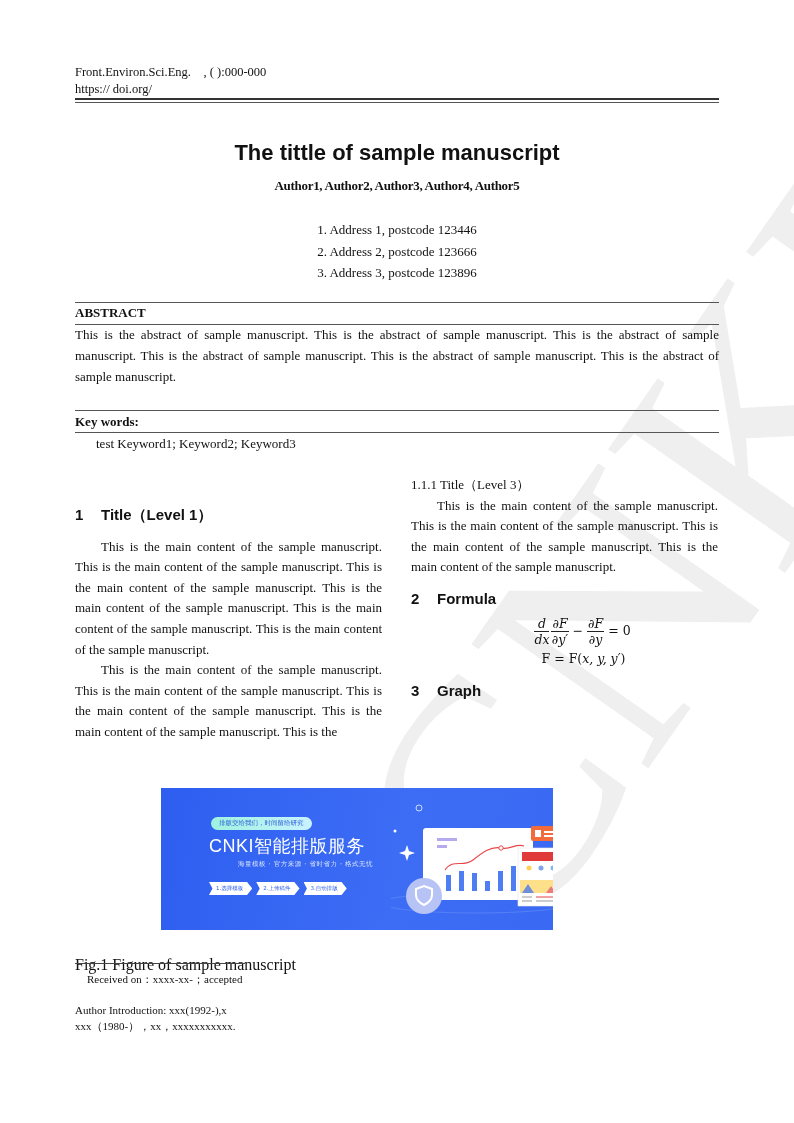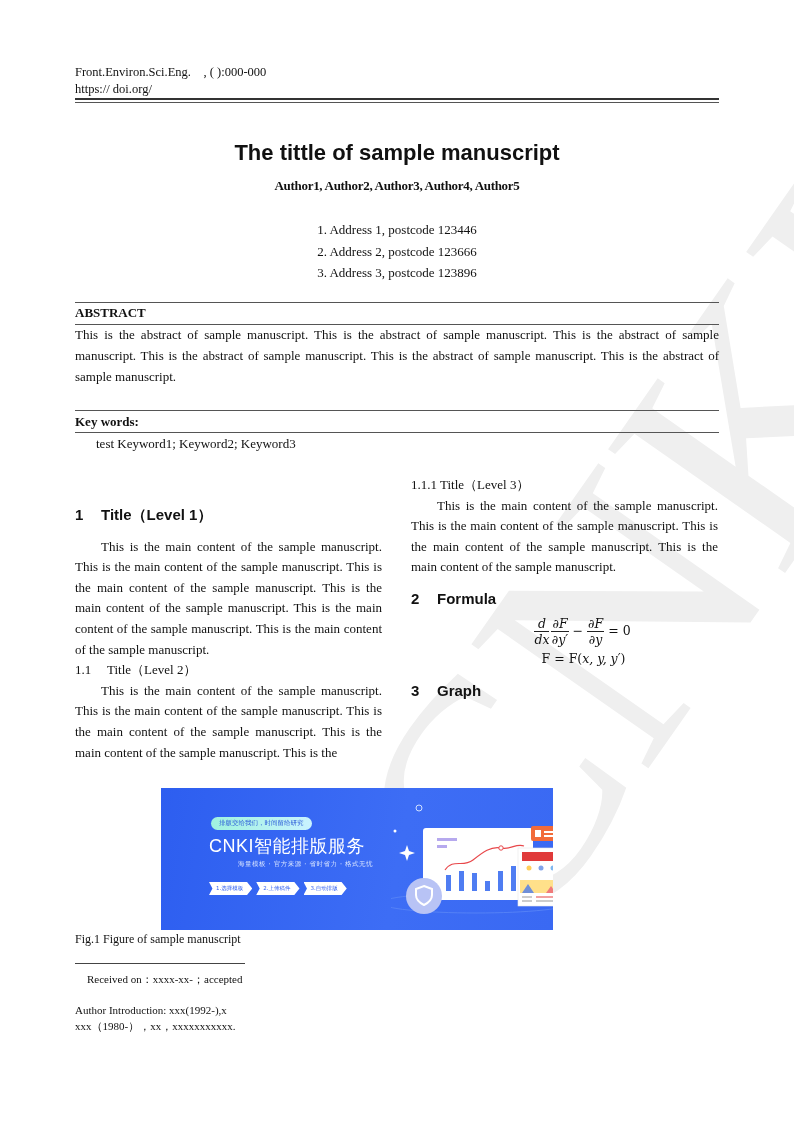--- a/index.html
+++ b/index.html
@@ -46,21 +46,21 @@
             background: linear-gradient(100deg, #2d5ef0 0%, #3d6df5 60%, #3a69f3 100%); overflow: hidden; z-index: 2; }
   .tagline { position: absolute; left: 50px; top: 29px; background: linear-gradient(90deg,#9ff2df,#c9f2ff); border-radius: 9px;
              color: #2a59d8; font-family: "DejaVu Sans", sans-serif; font-size: 6.5px; padding: 2px 8px; }
   .brand { position: absolute; left: 48px; top: 46px; color: #fff; font-family: Liberation Sans, sans-serif; font-size: 18px; letter-spacing: 0.5px; }
   .features { position: absolute; left: 48px; top: 72px; color: #d8e4ff; font-family: "DejaVu Sans", sans-serif; font-size: 6.5px; letter-spacing: 0.5px; padding-left: 29px; }
   .steps { position: absolute; left: 48px; top: 94px; display: flex; gap: 4px; }
   .step { background: #fff; color: #2d5ef0; font-family: "DejaVu Sans", sans-serif; font-size: 5.5px; padding: 3px 9px 3px 7px;
           clip-path: polygon(0 0, 88% 0, 100% 50%, 88% 100%, 0 100%, 8% 50%); }
   .illus { position: absolute; left: 230px; top: 0; width: 241px; height: 142px; }
 
-  .caption { position: absolute; top: 932px; left: 0; font-size: 12px; }
+  .caption { position: absolute; top: 956px; left: 0; font-size: 16px; }
   .fn-rule { position: absolute; top: 963px; left: 0; width: 170px; border-top: 1px solid #444; }
   .received { position: absolute; top: 972px; left: 12px; font-size: 11px; }
   .intro { position: absolute; top: 1003px; left: 0; font-size: 11px; line-height: 15.5px; }
 </style>
 </head>
 <body>
 
 <svg class="watermark" viewBox="0 0 794 1123">
   <text x="175" y="900" transform="rotate(-55 400 600)">CNKI</text>
 </svg>
@@ -90,23 +90,20 @@
   <div class="rule" style="top:410px"></div>
   <div class="kw-label">Key words:</div>
   <div class="rule" style="top:432px"></div>
   <div class="kw-text">test Keyword1; Keyword2; Keyword3</div>
 
   <div class="col col-left" style="top:505px">
     <div class="h1">
       <span class="num">1</span><span>Title（Level 1）</span>
     </div>
     <p class="indent" style="margin-top:11px">This is the main content of the sample manuscript. This is the main content of the sample manuscript. This is the main content of the sample manuscript. This is the main content of the sample manuscript. This is the main content of the sample manuscript. This is the main content of the sample manuscript.</p>
-    <div class="h2">
-      <span class="num">1.1</span><span>Title（Level 2）</span>
-    </div>
     <p class="indent">This is the main content of the sample manuscript. This is the main content of the sample manuscript. This is the main content of the sample manuscript. This is the main content of the sample manuscript. This is the</p>
   </div>
 
   <div class="col col-right" style="top:475px">
     <div>1.1.1 Title（Level 3）</div>
     <p class="indent">This is the main content of the sample manuscript. This is the main content of the sample manuscript. This is the main content of the sample manuscript. This is the main content of the sample manuscript.</p>
     <div class="h1" style="margin-top:11px">
       <span class="num">2</span><span>Formula</span>
     </div>
     <div class="formula" style="text-align:center;margin-top:6px;padding-left:38px">

